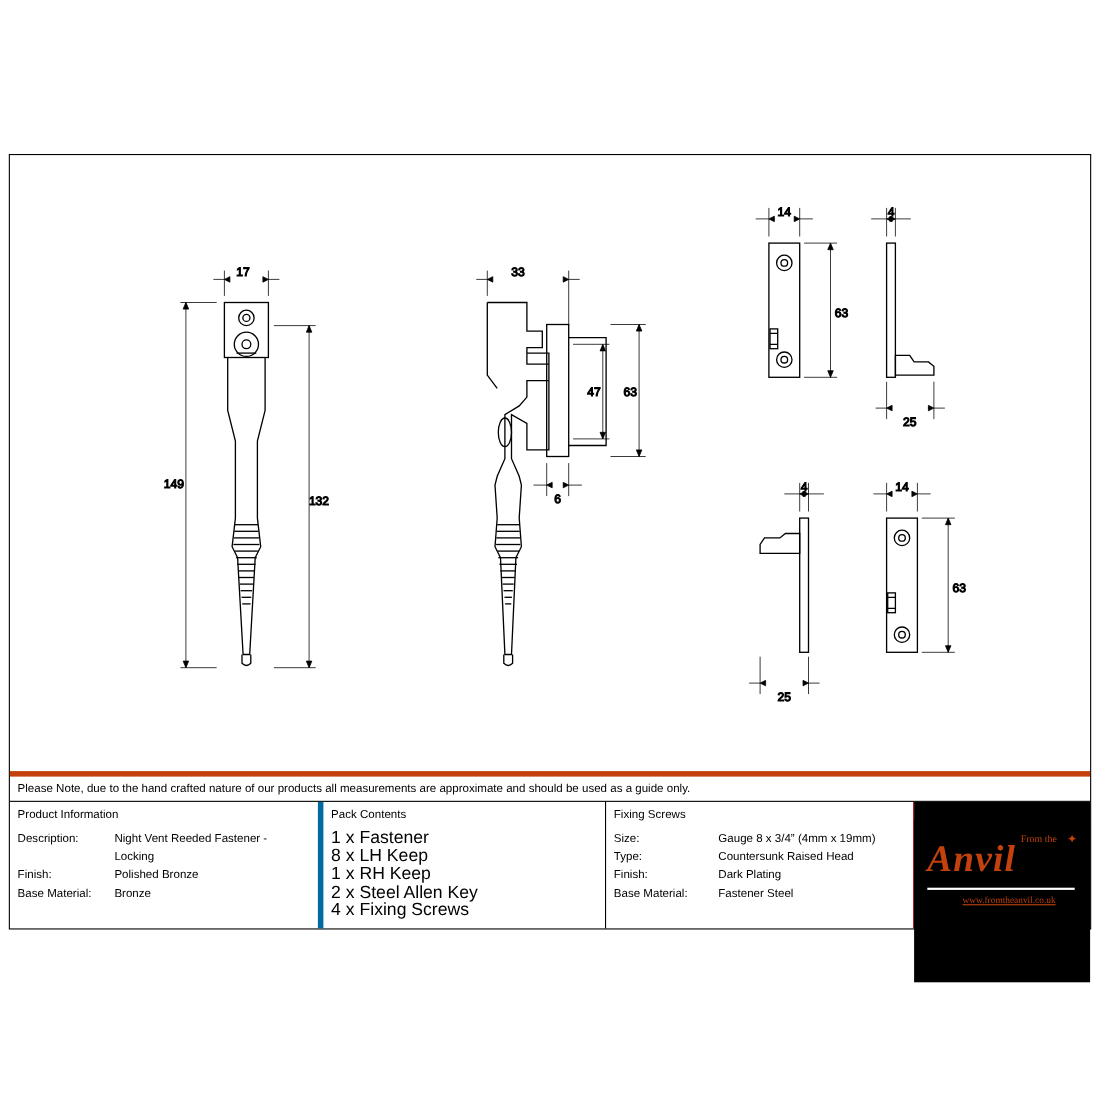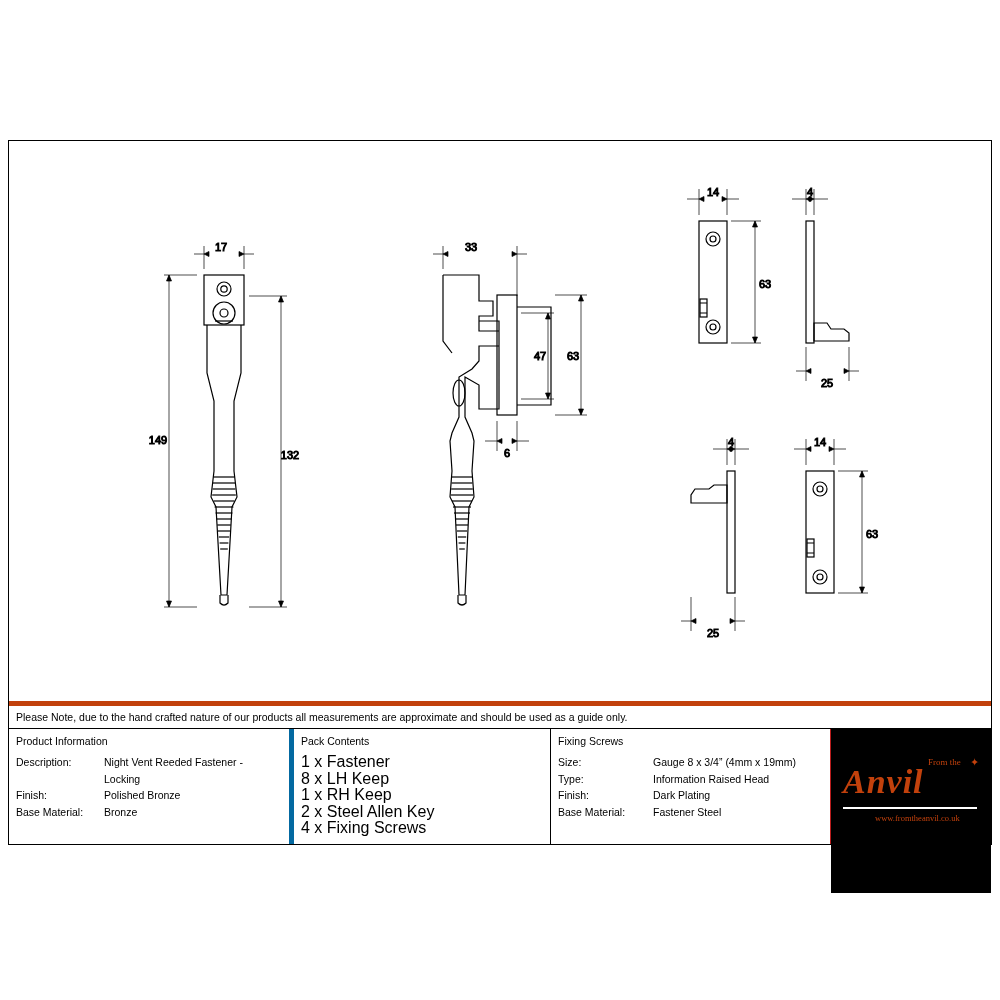--- a/index.html
+++ b/index.html
@@ -17,21 +17,21 @@
   .row{font-size:10.5px;line-height:16.5px;display:flex;}
   .row .k{width:88px;flex:0 0 88px;}
   .row .v{flex:1;}
   .c3 .row .k{width:95px;flex:0 0 95px;}
   .packrow{font-size:16px;line-height:16.5px;}
   
   .logo{position:absolute;left:0;top:16px;width:160px;height:148px;background:#000;color:#c2410c;}
   .logo .from{position:absolute;left:97px;top:12px;font-size:9px;font-family:"Liberation Serif",serif;line-height:10px;}
   .logo .anvil{position:absolute;left:12px;top:18px;font-size:34px;font-style:italic;font-family:"Liberation Serif",serif;font-weight:bold;letter-spacing:1px;}
   .logo .rule{position:absolute;left:12px;top:62px;width:134px;height:2px;background:#fff;}
-  .logo .url{position:absolute;left:44px;top:68px;font-size:8.5px;font-family:"Liberation Serif",serif;}
+  .logo .url{position:absolute;left:44px;top:68px;font-size:8.5px;font-family:"Liberation Serif",serif;text-decoration:underline;}
   .logo .star{position:absolute;left:139px;top:11px;font-size:11px;}
   svg{display:block;}
   text{font-family:"Liberation Sans",sans-serif;font-size:11px;fill:#000;}
 </style>
 </head>
 <body>
 
 <div class="sheet">
 
   <div class="drawing">
@@ -257,21 +257,21 @@
     </div>
 
     <div class="col c3">
       <div class="colhead">Fixing Screws</div>
       <div class="row">
         <span class="k">Size:</span>
         <span class="v">Gauge 8 x 3/4” (4mm x 19mm)</span>
       </div>
       <div class="row">
         <span class="k">Type:</span>
-        <span class="v">Information Raised Head</span>
+        <span class="v">Countersunk Raised Head</span>
       </div>
       <div class="row">
         <span class="k">Finish:</span>
         <span class="v">Dark Plating</span>
       </div>
       <div class="row">
         <span class="k">Base Material:</span>
         <span class="v">Fastener Steel</span>
       </div>
     </div>

